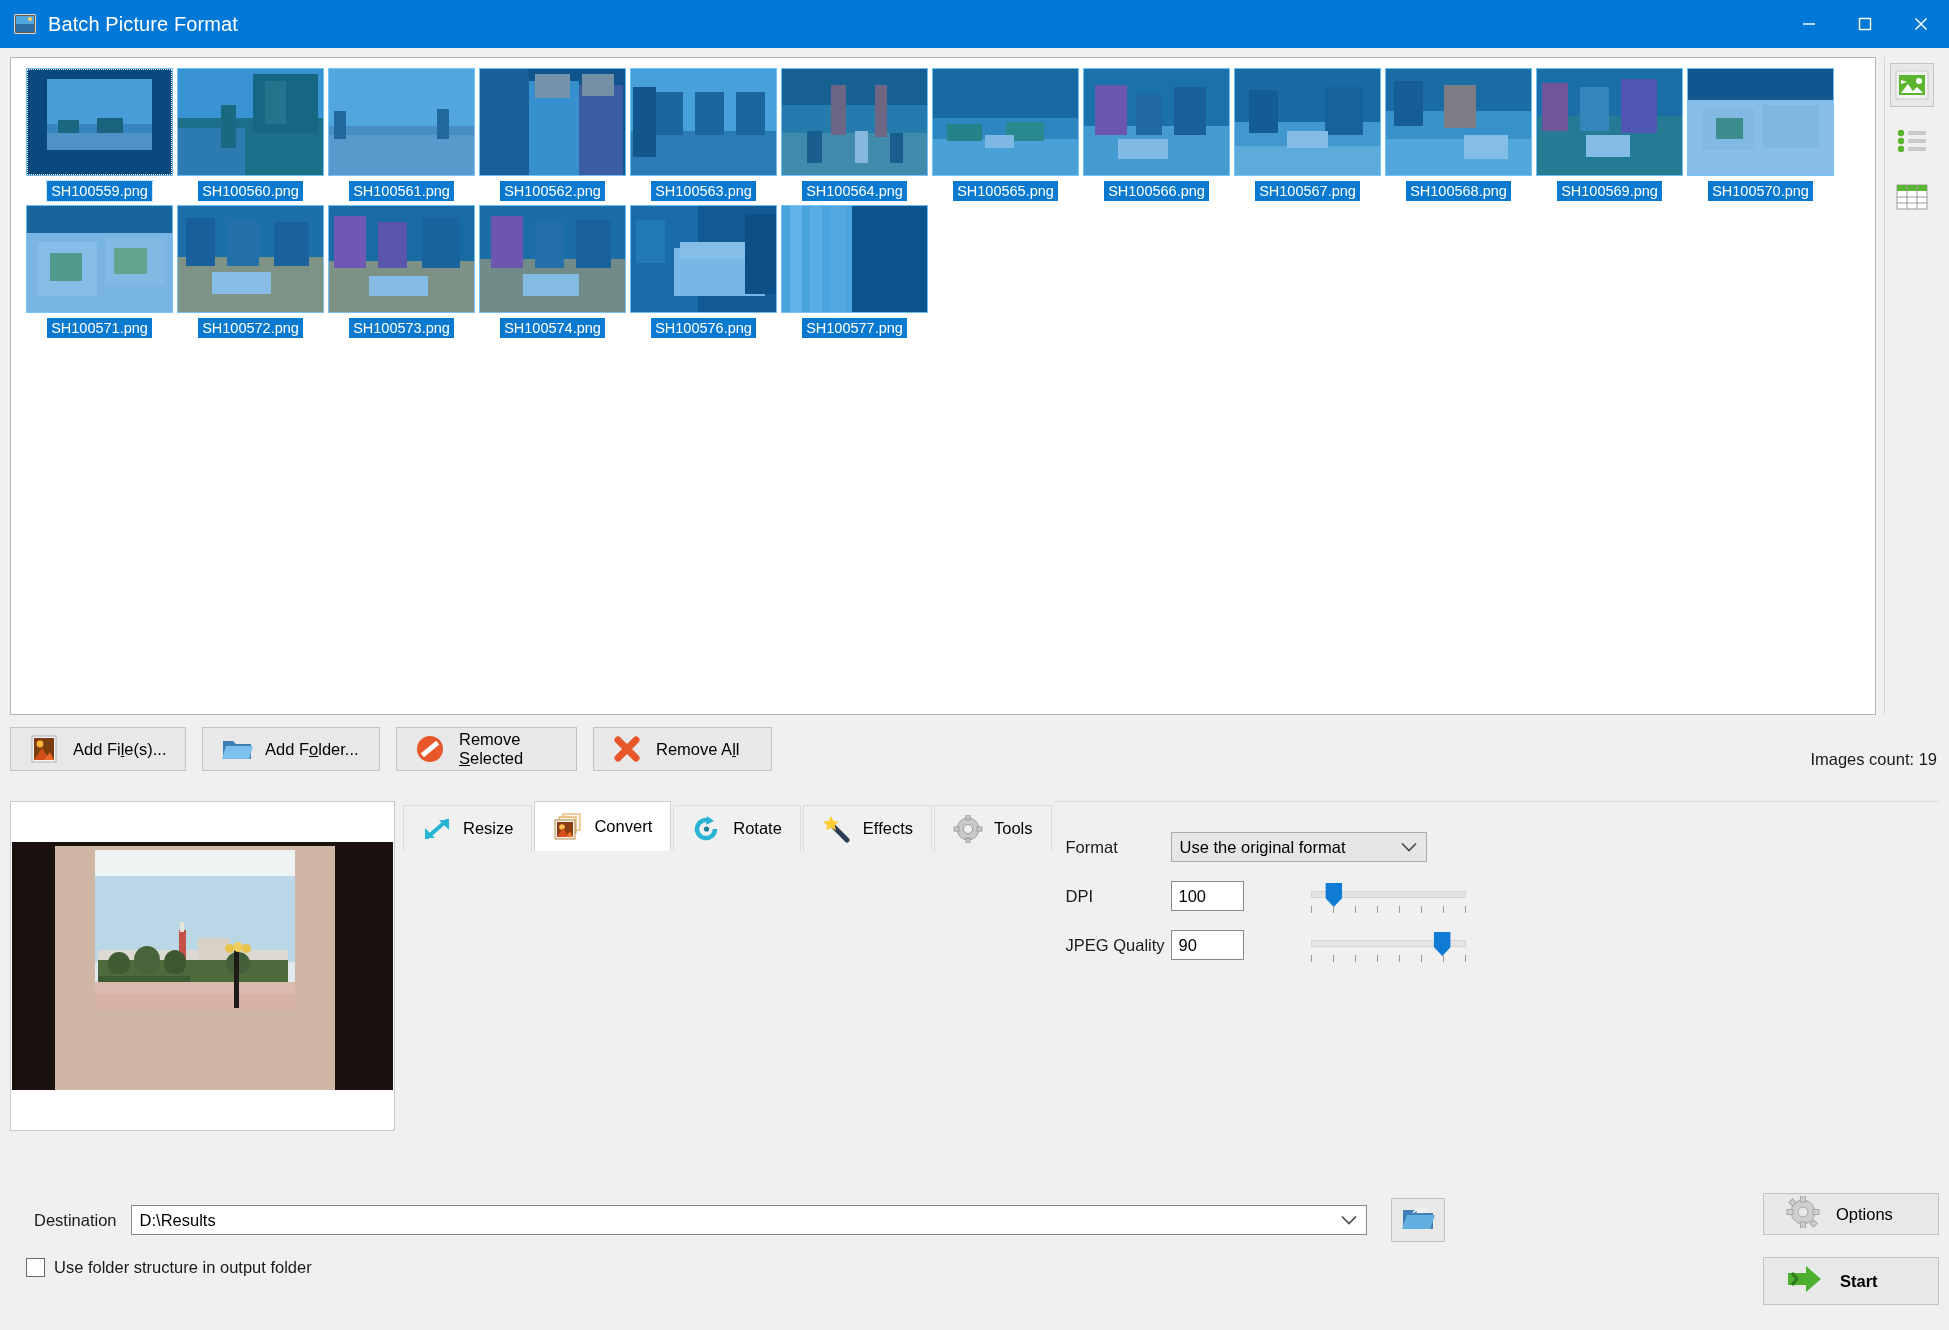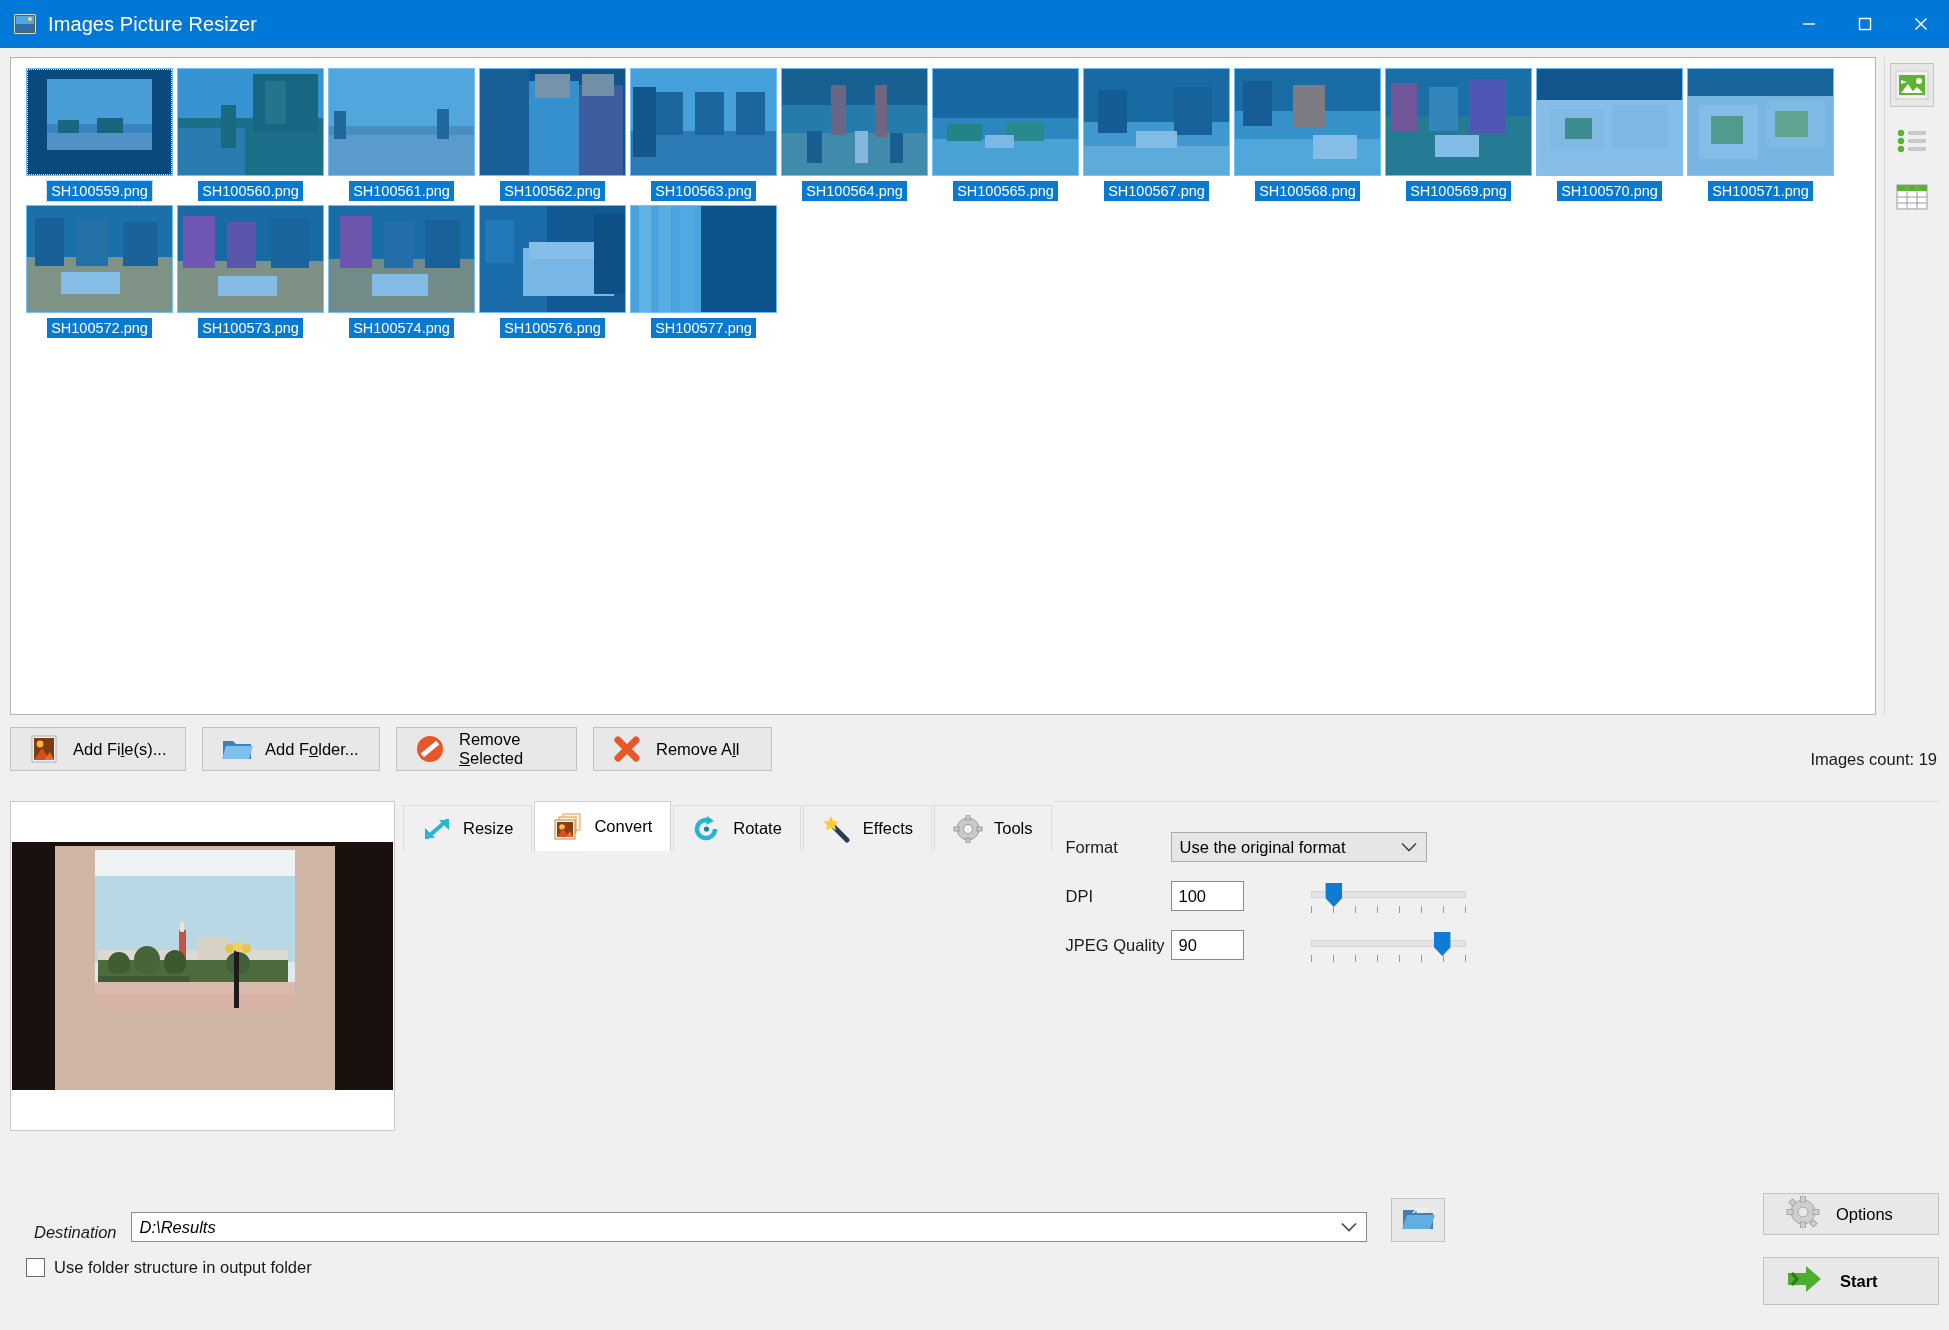--- a/index.html
+++ b/index.html
@@ -178,21 +178,21 @@
   .slider .thumbk {
     position: absolute; top: 2px; width: 17px; height: 24px; background: #0f7bd4;
     clip-path: polygon(0 0, 100% 0, 100% 62%, 50% 100%, 0 62%);
     transform: translateX(-50%);
   }
 
   
   .footer {
     flex: 0 0 140px; position: relative; margin: 0 10px 0 10px;
   }
-  .destrow { display: flex; align-items: flex-end; padding-top: 8px; font-style: italic; }
+  .destrow { display: flex; align-items: center; padding-top: 8px; }
   .destlabel { font-size: 16.5px; color: #1a1a1a; margin-left: 24px; margin-right: 14px; }
   .destinput {
     flex: 0 0 1236px; height: 30px; background: #fff; border: 1px solid #8a8a8a;
     display: flex; align-items: center; padding: 0 8px; font-size: 16.5px; position: relative;
   }
   .destinput .chev { position: absolute; right: 9px; top: 50%; transform: translateY(-50%); }
   .browsebtn {
     width: 54px; height: 44px; background: #e8e8e8; border: 1px solid #c3c3c3;
     margin-left: 24px; display: flex; align-items: center; justify-content: center;
   }
@@ -218,21 +218,21 @@
 <body>
 
 <div class="app">
 
   <div class="titlebar">
     <div class="title-icon">
       <i class="ti-sky"></i>
         <i class="ti-land"></i>
         <i class="ti-sun"></i>
     </div>
-    <div class="title-text">Images Picture Resizer</div>
+    <div class="title-text">Batch Picture Format</div>
     <div class="wincontrols">
       <div class="wbtn">
         <svg width="16" height="16">
             <line x1="2" y1="8" x2="14" y2="8" stroke="#fff" stroke-width="1.4"></line>
           </svg>
       </div>
       <div class="wbtn">
         <svg width="16" height="16">
             <rect x="2.5" y="2.5" width="11" height="11" fill="none" stroke="#fff" stroke-width="1.4"></rect>
           </svg>
@@ -341,20 +341,34 @@
                 <span style="left: 0%; top: 0%; width: 100%; height: 100%; background: rgb(42, 95, 124);"></span>
                 <span style="left: 0%; top: 46%; width: 100%; height: 54%; background: rgb(77, 147, 176);"></span>
                 <span style="left: 0%; top: 66%; width: 100%; height: 34%; background: rgb(127, 192, 214);"></span>
                 <span style="left: 10%; top: 52%; width: 24%; height: 16%; background: rgb(62, 138, 82);"></span>
                 <span style="left: 50%; top: 50%; width: 26%; height: 18%; background: rgb(70, 150, 90);"></span>
                 <span style="left: 36%; top: 62%; width: 20%; height: 12%; background: rgb(216, 230, 236);"></span>
               </div>
               <div class="sel-overlay"></div>
             </div>
             <div class="thumb-cap">SH100565.png</div>
+          </div>
+          <div class="thumb">
+            <div class="thumb-img">
+              <div class="ph">
+                <span style="left: 0%; top: 0%; width: 100%; height: 100%; background: rgb(47, 111, 140);"></span>
+                <span style="left: 0%; top: 54%; width: 100%; height: 46%; background: rgb(120, 182, 204);"></span>
+                <span style="left: 8%; top: 16%; width: 22%; height: 46%; background: rgb(183, 63, 140);"></span>
+                <span style="left: 36%; top: 24%; width: 18%; height: 38%; background: rgb(58, 95, 122);"></span>
+                <span style="left: 62%; top: 18%; width: 22%; height: 44%; background: rgb(44, 79, 108);"></span>
+                <span style="left: 24%; top: 66%; width: 34%; height: 18%; background: rgb(223, 234, 238);"></span>
+              </div>
+              <div class="sel-overlay"></div>
+            </div>
+            <div class="thumb-cap">SH100566.png</div>
           </div>
           <div class="thumb">
             <div class="thumb-img">
               <div class="ph">
                 <span style="left: 0%; top: 0%; width: 100%; height: 100%; background: rgb(43, 95, 126);"></span>
                 <span style="left: 0%; top: 50%; width: 100%; height: 50%; background: rgb(111, 176, 200);"></span>
                 <span style="left: 0%; top: 72%; width: 100%; height: 28%; background: rgb(159, 208, 222);"></span>
                 <span style="left: 10%; top: 20%; width: 20%; height: 40%; background: rgb(36, 74, 100);"></span>
                 <span style="left: 62%; top: 18%; width: 26%; height: 44%; background: rgb(42, 83, 112);"></span>
                 <span style="left: 36%; top: 58%; width: 28%; height: 16%; background: rgb(224, 236, 240);"></span>

